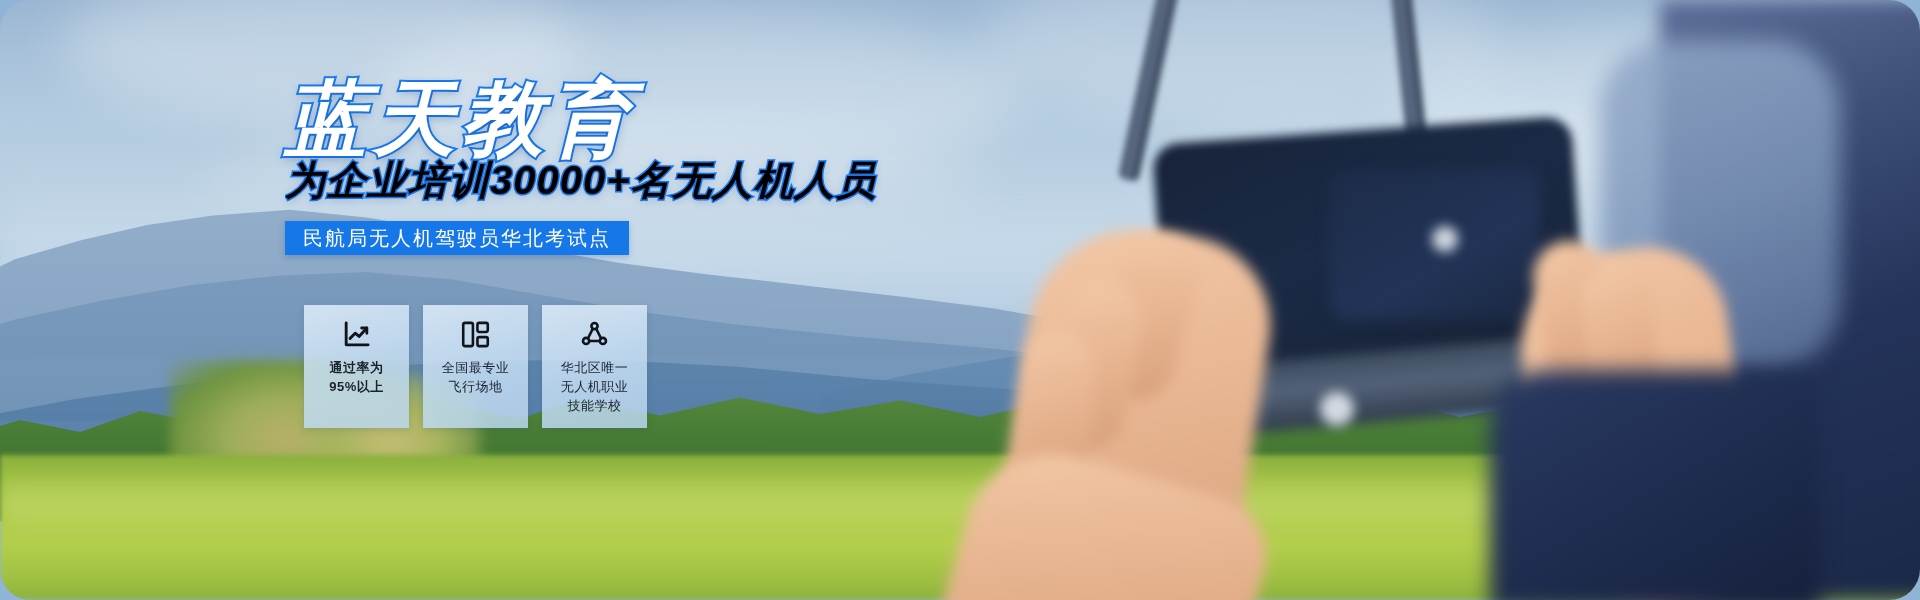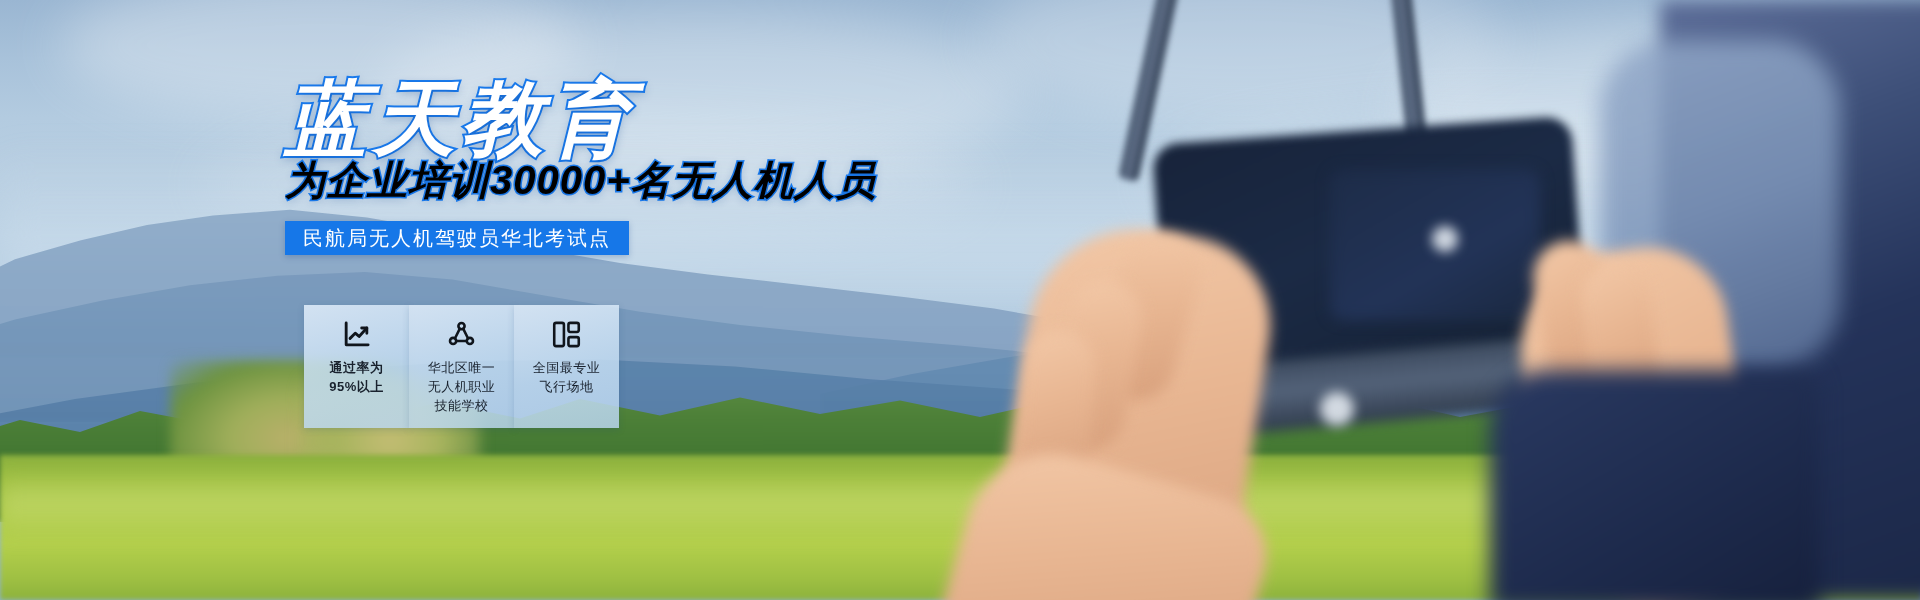--- a/index.html
+++ b/index.html
@@ -7,20 +7,21 @@
   body {
     font-family:"Liberation Sans","DejaVu Sans",sans-serif;
     background:#8fb4d6;
   }
 
   #banner {
     position:relative;
     width:1920px;
     height:600px;
     overflow:hidden;
+    border-radius:31px;
   }
 
   
   .scene { position:absolute; inset:0; overflow:hidden; }
 
   .sky {
     position:absolute; left:0; top:0; width:1920px; height:420px;
     background:
       linear-gradient(180deg,
         #9ab6d2 0%,
@@ -250,20 +251,21 @@
     font-size:20px;
     letter-spacing:2px;
     white-space:nowrap;
     box-shadow:0 2px 6px rgba(10,60,130,.25);
   }
 
   
   .cards {
     position:absolute; left:287px; top:305px;
     display:flex;
+    gap:14px;
     padding-left:17px;
   }
   .card {
     width:105px;
     min-height:105px;
     background:linear-gradient(165deg, rgba(223,236,249,.88) 0%, rgba(196,221,243,.85) 55%, rgba(186,214,240,.84) 100%);
     box-shadow:0 2px 7px rgba(30,70,120,.18);
     display:flex;
     flex-direction:column;
     align-items:center;
@@ -350,44 +352,44 @@
           <svg viewBox="0 0 24 24" fill="none" stroke="currentColor" stroke-width="2.2" stroke-linecap="round" stroke-linejoin="round">
             <path d="M4 3v17h17"></path>
             <path d="M7 15l4-4 3 2.5L20 7"></path>
             <path d="M16 7h4v4"></path>
           </svg>
         </span>
         <span class="card-text">通过率为
 95%以上</span>
       </div>
 
+      <div class="card card-3">
+        <span class="card-icon">
+          <svg viewBox="0 0 24 24" fill="none" stroke="currentColor" stroke-width="2" stroke-linejoin="round">
+            <rect x="2.5" y="3" width="7.5" height="18" rx="1.4"></rect>
+            <rect x="13.5" y="3" width="8" height="7" rx="1.4"></rect>
+            <rect x="13.5" y="14" width="8" height="7" rx="1.4"></rect>
+          </svg>
+        </span>
+        <span class="card-text">全国最专业
+飞行场地</span>
+      </div>
+
       <div class="card card-2">
         <span class="card-icon">
           <svg viewBox="0 0 24 24" fill="none" stroke="currentColor" stroke-width="2" stroke-linecap="round" stroke-linejoin="round">
             <circle cx="12" cy="5.5" r="2.4"></circle>
             <circle cx="5.5" cy="17" r="2.4"></circle>
             <circle cx="18.5" cy="17" r="2.4"></circle>
             <path d="M10.6 7.6L7 14.9"></path>
             <path d="M13.4 7.6L17 14.9"></path>
             <path d="M8 17h8"></path>
           </svg>
         </span>
         <span class="card-text">华北区唯一
 无人机职业
 技能学校</span>
       </div>
 
-      <div class="card card-3">
-        <span class="card-icon">
-          <svg viewBox="0 0 24 24" fill="none" stroke="currentColor" stroke-width="2" stroke-linejoin="round">
-            <rect x="2.5" y="3" width="7.5" height="18" rx="1.4"></rect>
-            <rect x="13.5" y="3" width="8" height="7" rx="1.4"></rect>
-            <rect x="13.5" y="14" width="8" height="7" rx="1.4"></rect>
-          </svg>
-        </span>
-        <span class="card-text">全国最专业
-飞行场地</span>
-      </div>
-
 
     </div>
   </div>
 </div>
 
 </body></html>

